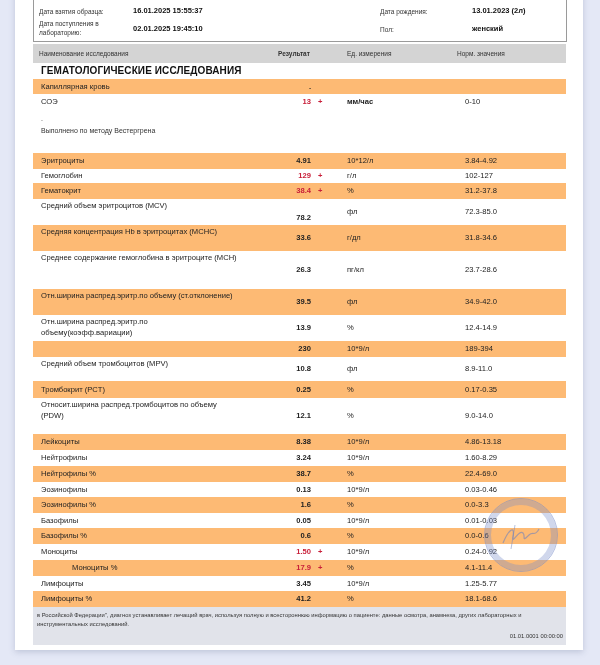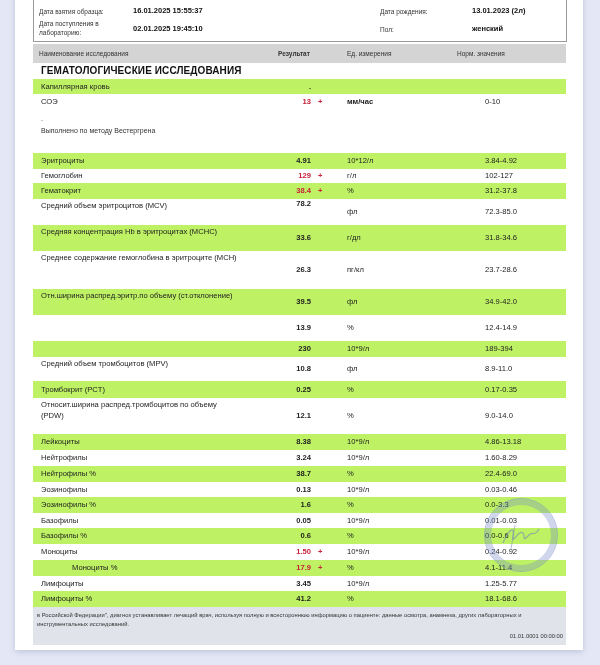--- a/index.html
+++ b/index.html
@@ -27,27 +27,27 @@
     background:#d4d4d4; font-size:6.5px; color:#333;
   }
   .thead span { position:absolute; top:6px; }
   .section-title {
     position:absolute; left:41px; top:65px; font-size:10px; font-weight:bold; color:#111;
     letter-spacing:0.1px;
   }
   .row {
     position:absolute; left:33px; width:533px; font-size:7.6px; color:#222;
   }
-  .row.alt { background:#bef264; }
+  .row.alt { background:#fdba74; }
   .row .name { position:absolute; left:8px; line-height:10.5px; }
   .row .res { position:absolute; right:255px; font-weight:bold; text-align:right; }
   .row .res.high { color:#c8203a; }
   .row .flag { position:absolute; left:285px; color:#c8203a; font-weight:bold; }
   .row .unit { position:absolute; left:314px; }
-  .row .norm { position:absolute; left:424px;padding-left:28px; }
+  .row .norm { position:absolute; left:404px;padding-left:28px; }
   .note { position:absolute; left:41px; font-size:7px; color:#333; }
   .footer {
     position:absolute; left:33px; top:607px; width:533px; height:38px;
     background:#e1e3ea; font-size:5.8px; color:#333;
   }
   .footer .txt { position:absolute; left:4px; top:4px; width:525px; line-height:9px; }
   .footer .ts { position:absolute; right:3px; top:26px; }
   .stamp {
     position:absolute; left:484px; top:498px; width:72px; height:72px;
     border-radius:50%; border:1.5px solid rgba(120,140,200,0.55);
@@ -109,21 +109,21 @@
     </div>
     <div class="row alt" style="top: 183px; height: 16px;">
       <span class="name" style="top: 3px; width: 200px;">Гематокрит</span>
       <span class="res high" style="top: 3px;">38.4</span>
       <span class="flag" style="top: 3px;">+</span>
       <span class="unit" style="top: 3px;">%</span>
       <span class="norm" style="top: 3px;">31.2-37.8</span>
     </div>
     <div class="row" style="top: 199px; height: 26px;">
       <span class="name" style="top: 2px; width: 200px;">Средний объем эритроцитов (MCV)</span>
-      <span class="res" style="top: 0;">78.2</span>
+      <span class="res" style="top: 14px;">78.2</span>
       <span class="unit" style="top: 8px;">фл</span>
       <span class="norm" style="top: 8px;">72.3-85.0</span>
     </div>
     <div class="row alt" style="top: 225px; height: 26px;">
       <span class="name" style="top: 2px; width: 200px;">Средняя концентрация Hb в эритроцитах (MCHC)</span>
       <span class="res" style="top: 8px;">33.6</span>
       <span class="unit" style="top: 8px;">г/дл</span>
       <span class="norm" style="top: 8px;">31.8-34.6</span>
     </div>
     <div class="row" style="top: 251px; height: 38px;">
@@ -132,20 +132,21 @@
       <span class="unit" style="top: 14px;">пг/кл</span>
       <span class="norm" style="top: 14px;">23.7-28.6</span>
     </div>
     <div class="row alt" style="top: 289px; height: 26px;">
       <span class="name" style="top: 2px; width: 200px;">Отн.ширина распред.эритр.по объему (ст.отклонение)</span>
       <span class="res" style="top: 8px;">39.5</span>
       <span class="unit" style="top: 8px;">фл</span>
       <span class="norm" style="top: 8px;">34.9-42.0</span>
     </div>
     <div class="row" style="top: 315px; height: 26px;">
+      <span class="name" style="top: 2px; width: 200px;">Отн.ширина распред.эритр.по объему(коэфф.вариации)</span>
       <span class="res" style="top: 8px;">13.9</span>
       <span class="unit" style="top: 8px;">%</span>
       <span class="norm" style="top: 8px;">12.4-14.9</span>
     </div>
     <div class="row alt" style="top: 341px; height: 16px;">
       <span class="res" style="top: 3px;">230</span>
       <span class="unit" style="top: 3px;">10*9/л</span>
       <span class="norm" style="top: 3px;">189-394</span>
     </div>
     <div class="row" style="top: 357px; height: 24px;">

